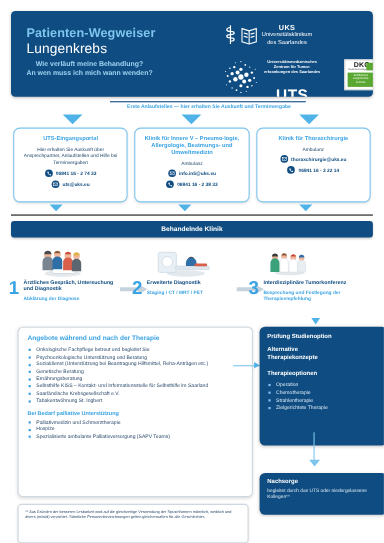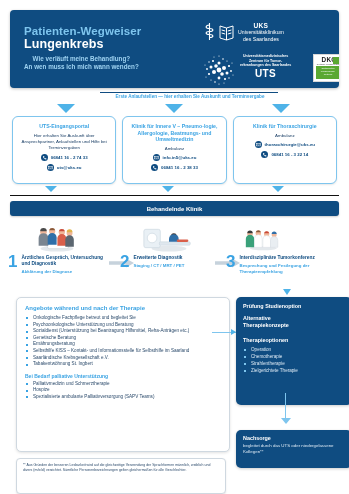--- a/index.html
+++ b/index.html
@@ -19,38 +19,38 @@
     box-shadow:0 1px 3px rgba(0,0,0,.25);
     overflow:hidden;
     text-align:center;
   }
   .hdr-title1{
     position:absolute;left:14px;top:15px;
     color:#7ec5ee;font-size:11.5px;font-weight:bold;letter-spacing:.1px;
   }
   .hdr-title2{
     position:absolute;left:14px;top:27px;
-    color:#ffffff;font-size:12.5px;font-weight:bold;letter-spacing:.1px;
+    color:#ffffff;font-size:12.5px;font-weight:normal;letter-spacing:.1px;
   }
   .hdr-sub{
     position:absolute;left:14px;top:45px;
     color:#9fd3f2;font-size:6.3px;line-height:8.2px;font-weight:bold;
   }
 
   
   .logo-uks{position:absolute;left:192px;top:12px;display:flex;align-items:flex-start;gap:4px;}
   .logo-uks .marks{display:flex;gap:2px;}
   .logo-uks .mark{width:15px;height:19px;}
   .logo-uks .txt{color:#fff;font-size:5.2px;line-height:6.4px;padding-top:1px;}
   .logo-uks .txt b{font-size:6.6px;display:block;letter-spacing:.3px;}
 
   .logo-uts{position:absolute;left:192px;top:43px;display:flex;align-items:flex-start;gap:4px;}
   .logo-uts .globe{width:34px;height:34px;}
   .logo-uts .txt{color:#fff;font-size:3.6px;line-height:4.6px;font-weight:bold;padding-top:1px;}
-  .logo-uts .txt .big{font-size:10px;display:block;margin-top:4px;letter-spacing:.4px;}
+  .logo-uts .txt .big{font-size:14px;display:block;margin-top:16px;letter-spacing:.4px;}
 
   .logo-dkg{position:absolute;left:303px;top:44px;width:28px;height:26px;background:#fff;border:1px solid #d8d8d8;}
   .logo-dkg .dkg-top{font-size:6.4px;font-weight:bold;color:#1a1a1a;padding:1px 0 0 2px;letter-spacing:.2px;}
   .logo-dkg .dkg-line{font-size:2.2px;color:#555;padding-left:2px;letter-spacing:-.1px;}
   .logo-dkg .dkg-green{margin:1px 2px 0 2px;background:#5aa832;height:11px;color:#fff;font-size:2.4px;line-height:3.2px;padding:1px;}
   .dkg-check{position:absolute;right:2px;top:2px;width:7px;height:7px;background:#5aa832;}
 
   
   .intro-rule{position:absolute;left:100px;top:92px;width:178px;height:1px;background:#0f4c81;}
   .intro-text{

